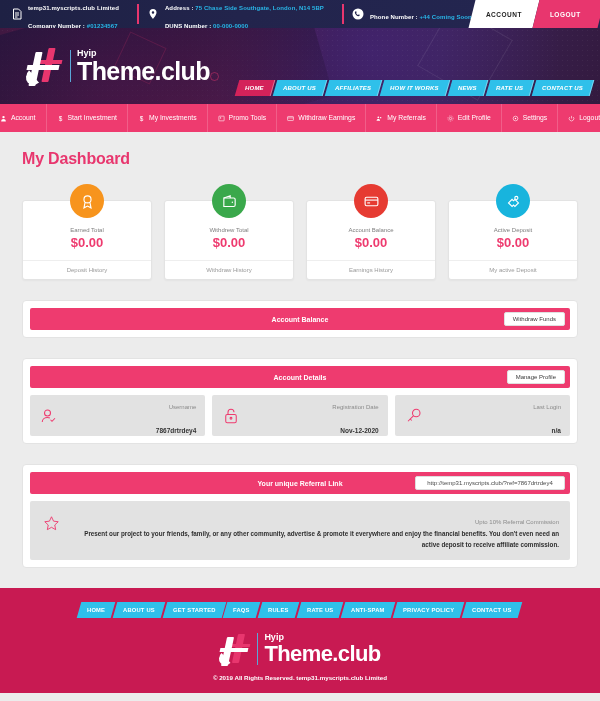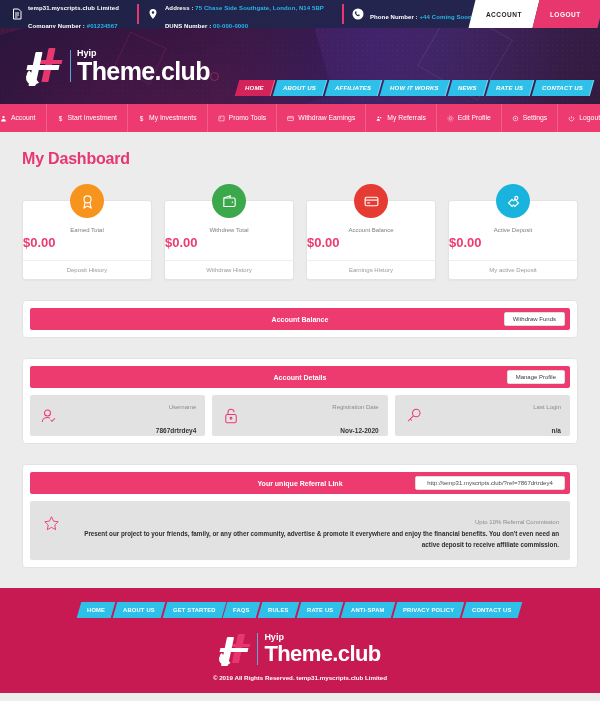--- a/index.html
+++ b/index.html
@@ -141,21 +141,21 @@
     flex: 1; background: #ffffff; border: 1px solid #e3e3e3; border-radius: 3px;
     position: relative; padding-top: 26px; box-shadow: 0 1px 2px rgba(0,0,0,0.04);
   }
   .card-icon {
     position: absolute; top: -17px; left: 50%; transform: translateX(-50%);
     width: 34px; height: 34px; border-radius: 50%;
     display: flex; align-items: center; justify-content: center;
   }
   .card-icon svg { width: 17px; height: 17px; fill: none; stroke: #ffffff; stroke-width: 1.6; }
   .card-label { text-align: center; font-size: 6px; color: #7e7e7e; margin-bottom: 2px; }
-  .card-value { text-align: left; font-size: 13px; font-weight: bold; color: #ee3b6f; padding-bottom: 10px; }
+  .card-value { text-align: center; font-size: 13px; font-weight: bold; color: #ee3b6f; padding-bottom: 10px; }
   .card-foot {
     border-top: 1px solid #eeeeee; text-align: center;
     font-size: 6px; color: #9a9a9a; padding: 6px 0;
   }
 
   
   .panel {
     background: #ffffff; border: 1px solid #e3e3e3; border-radius: 4px;
     margin: 0 22px; padding: 7px;
   }

